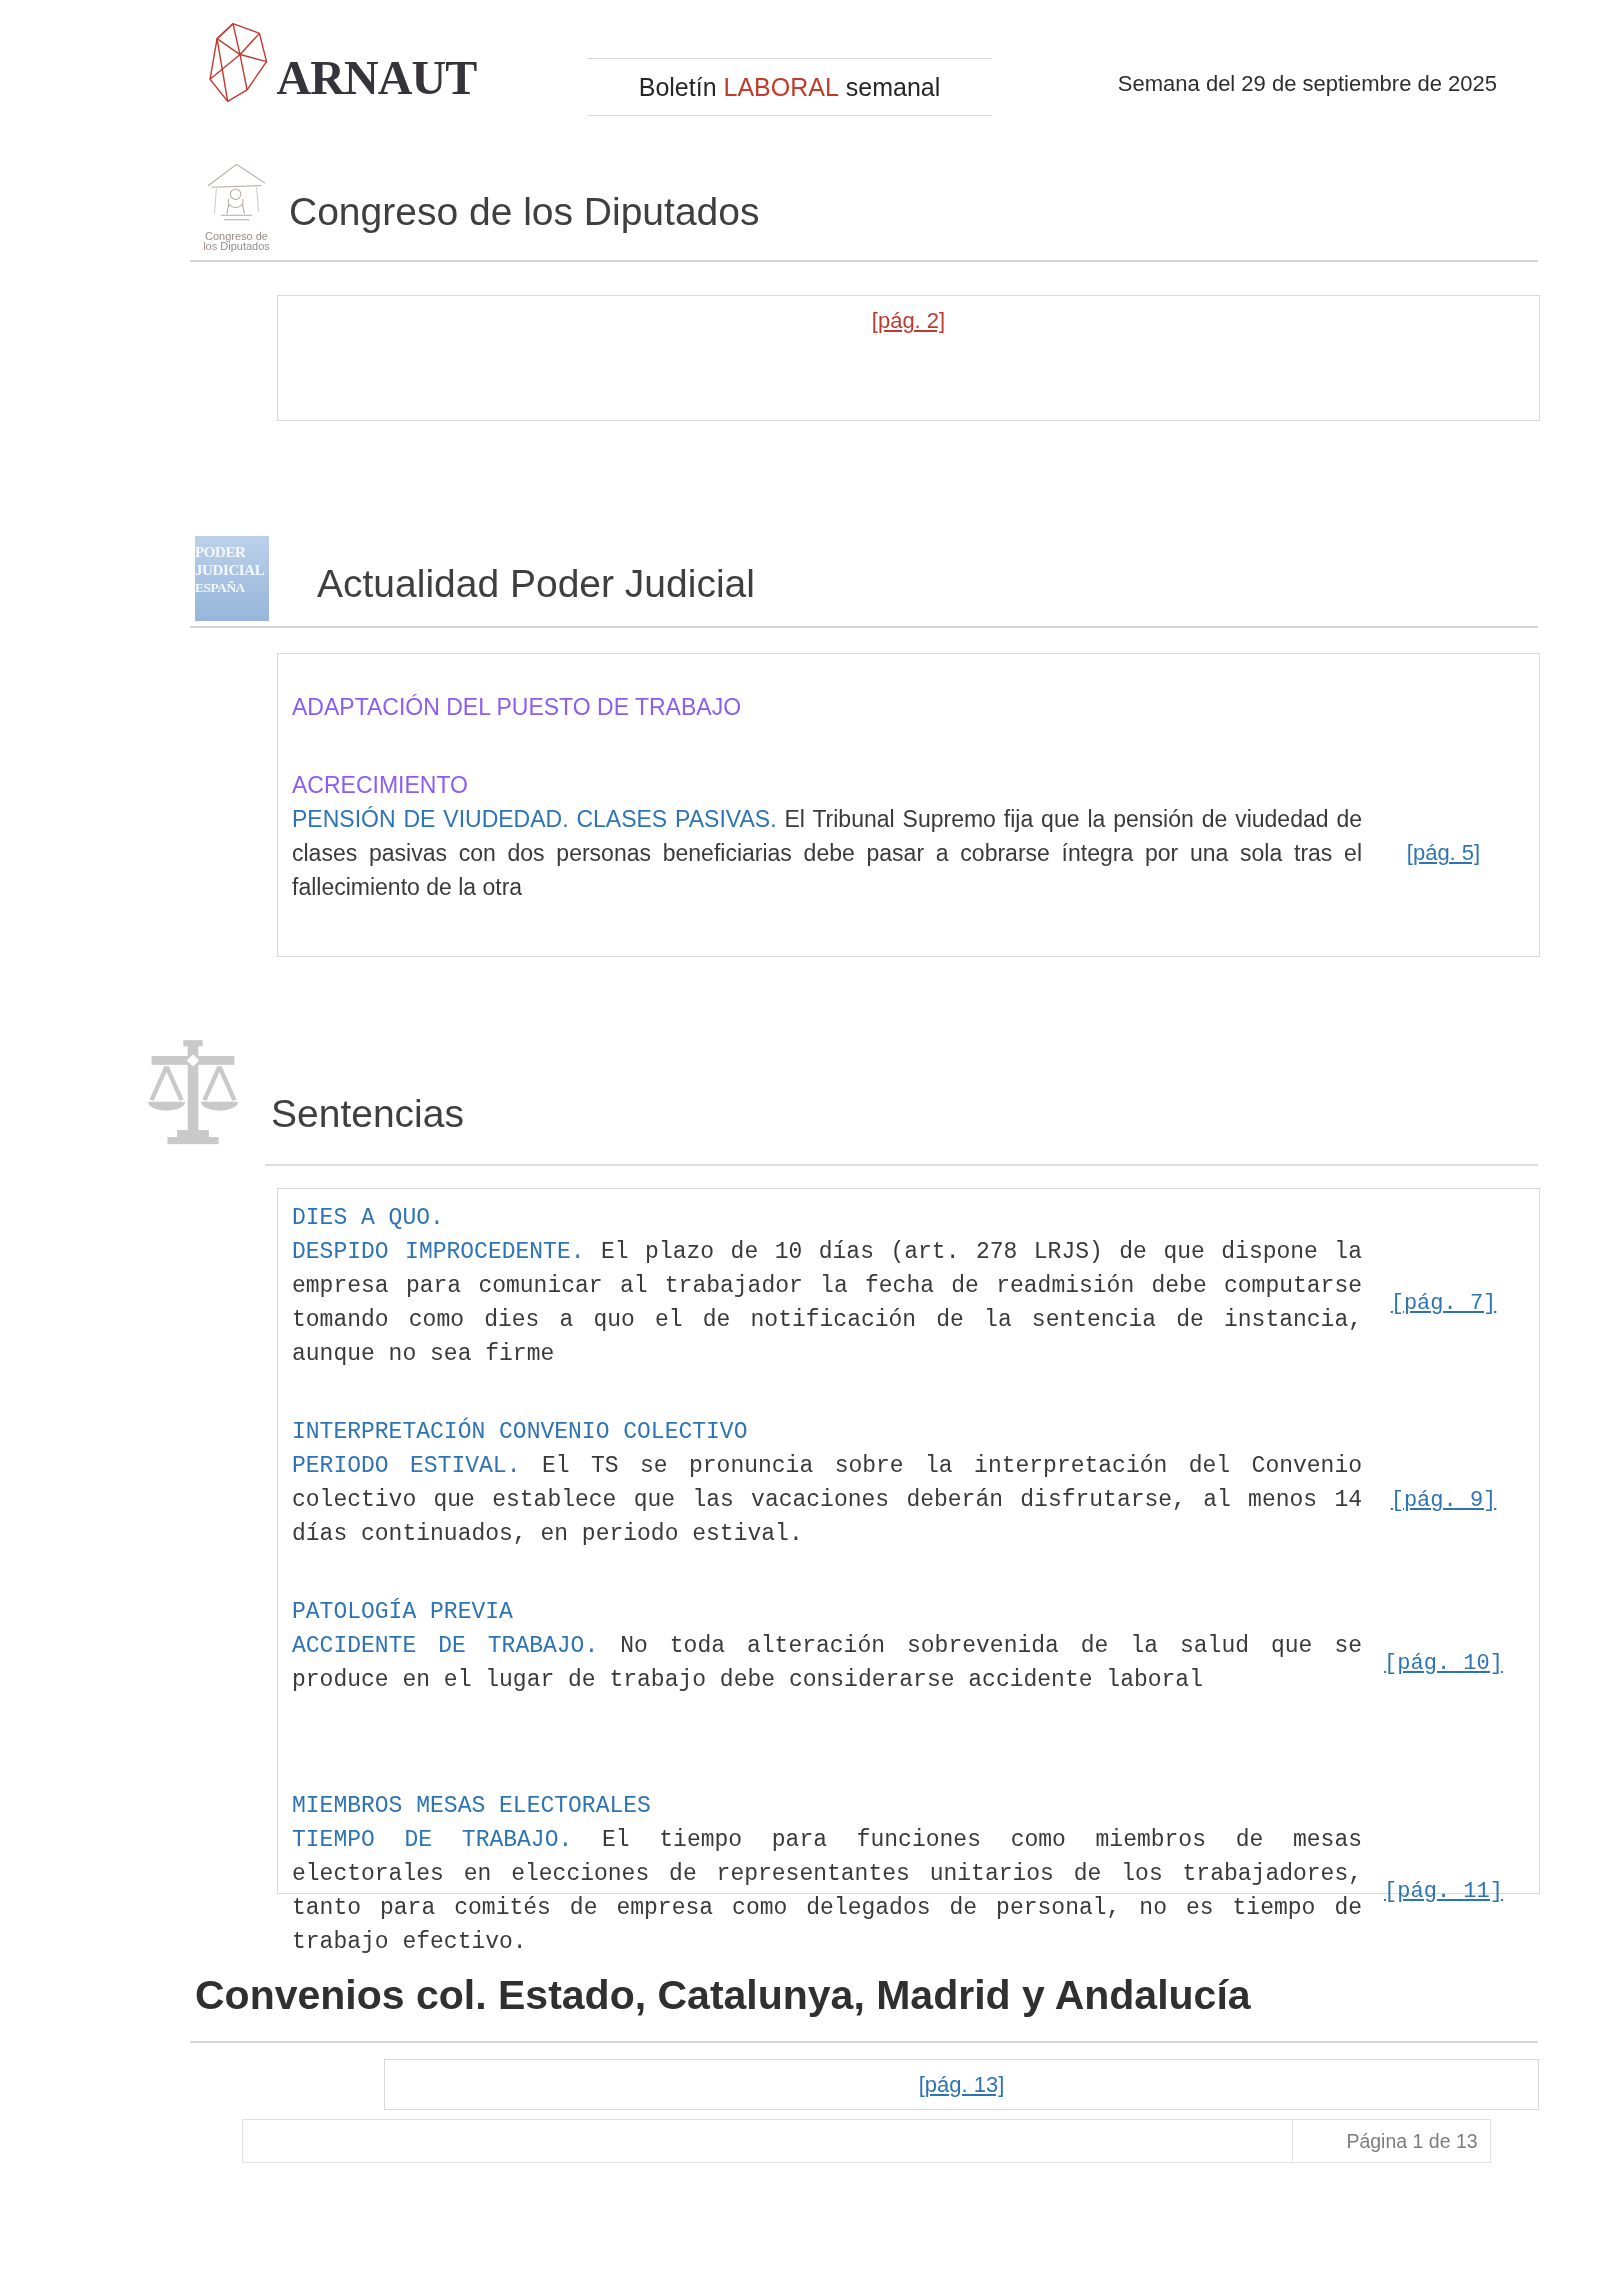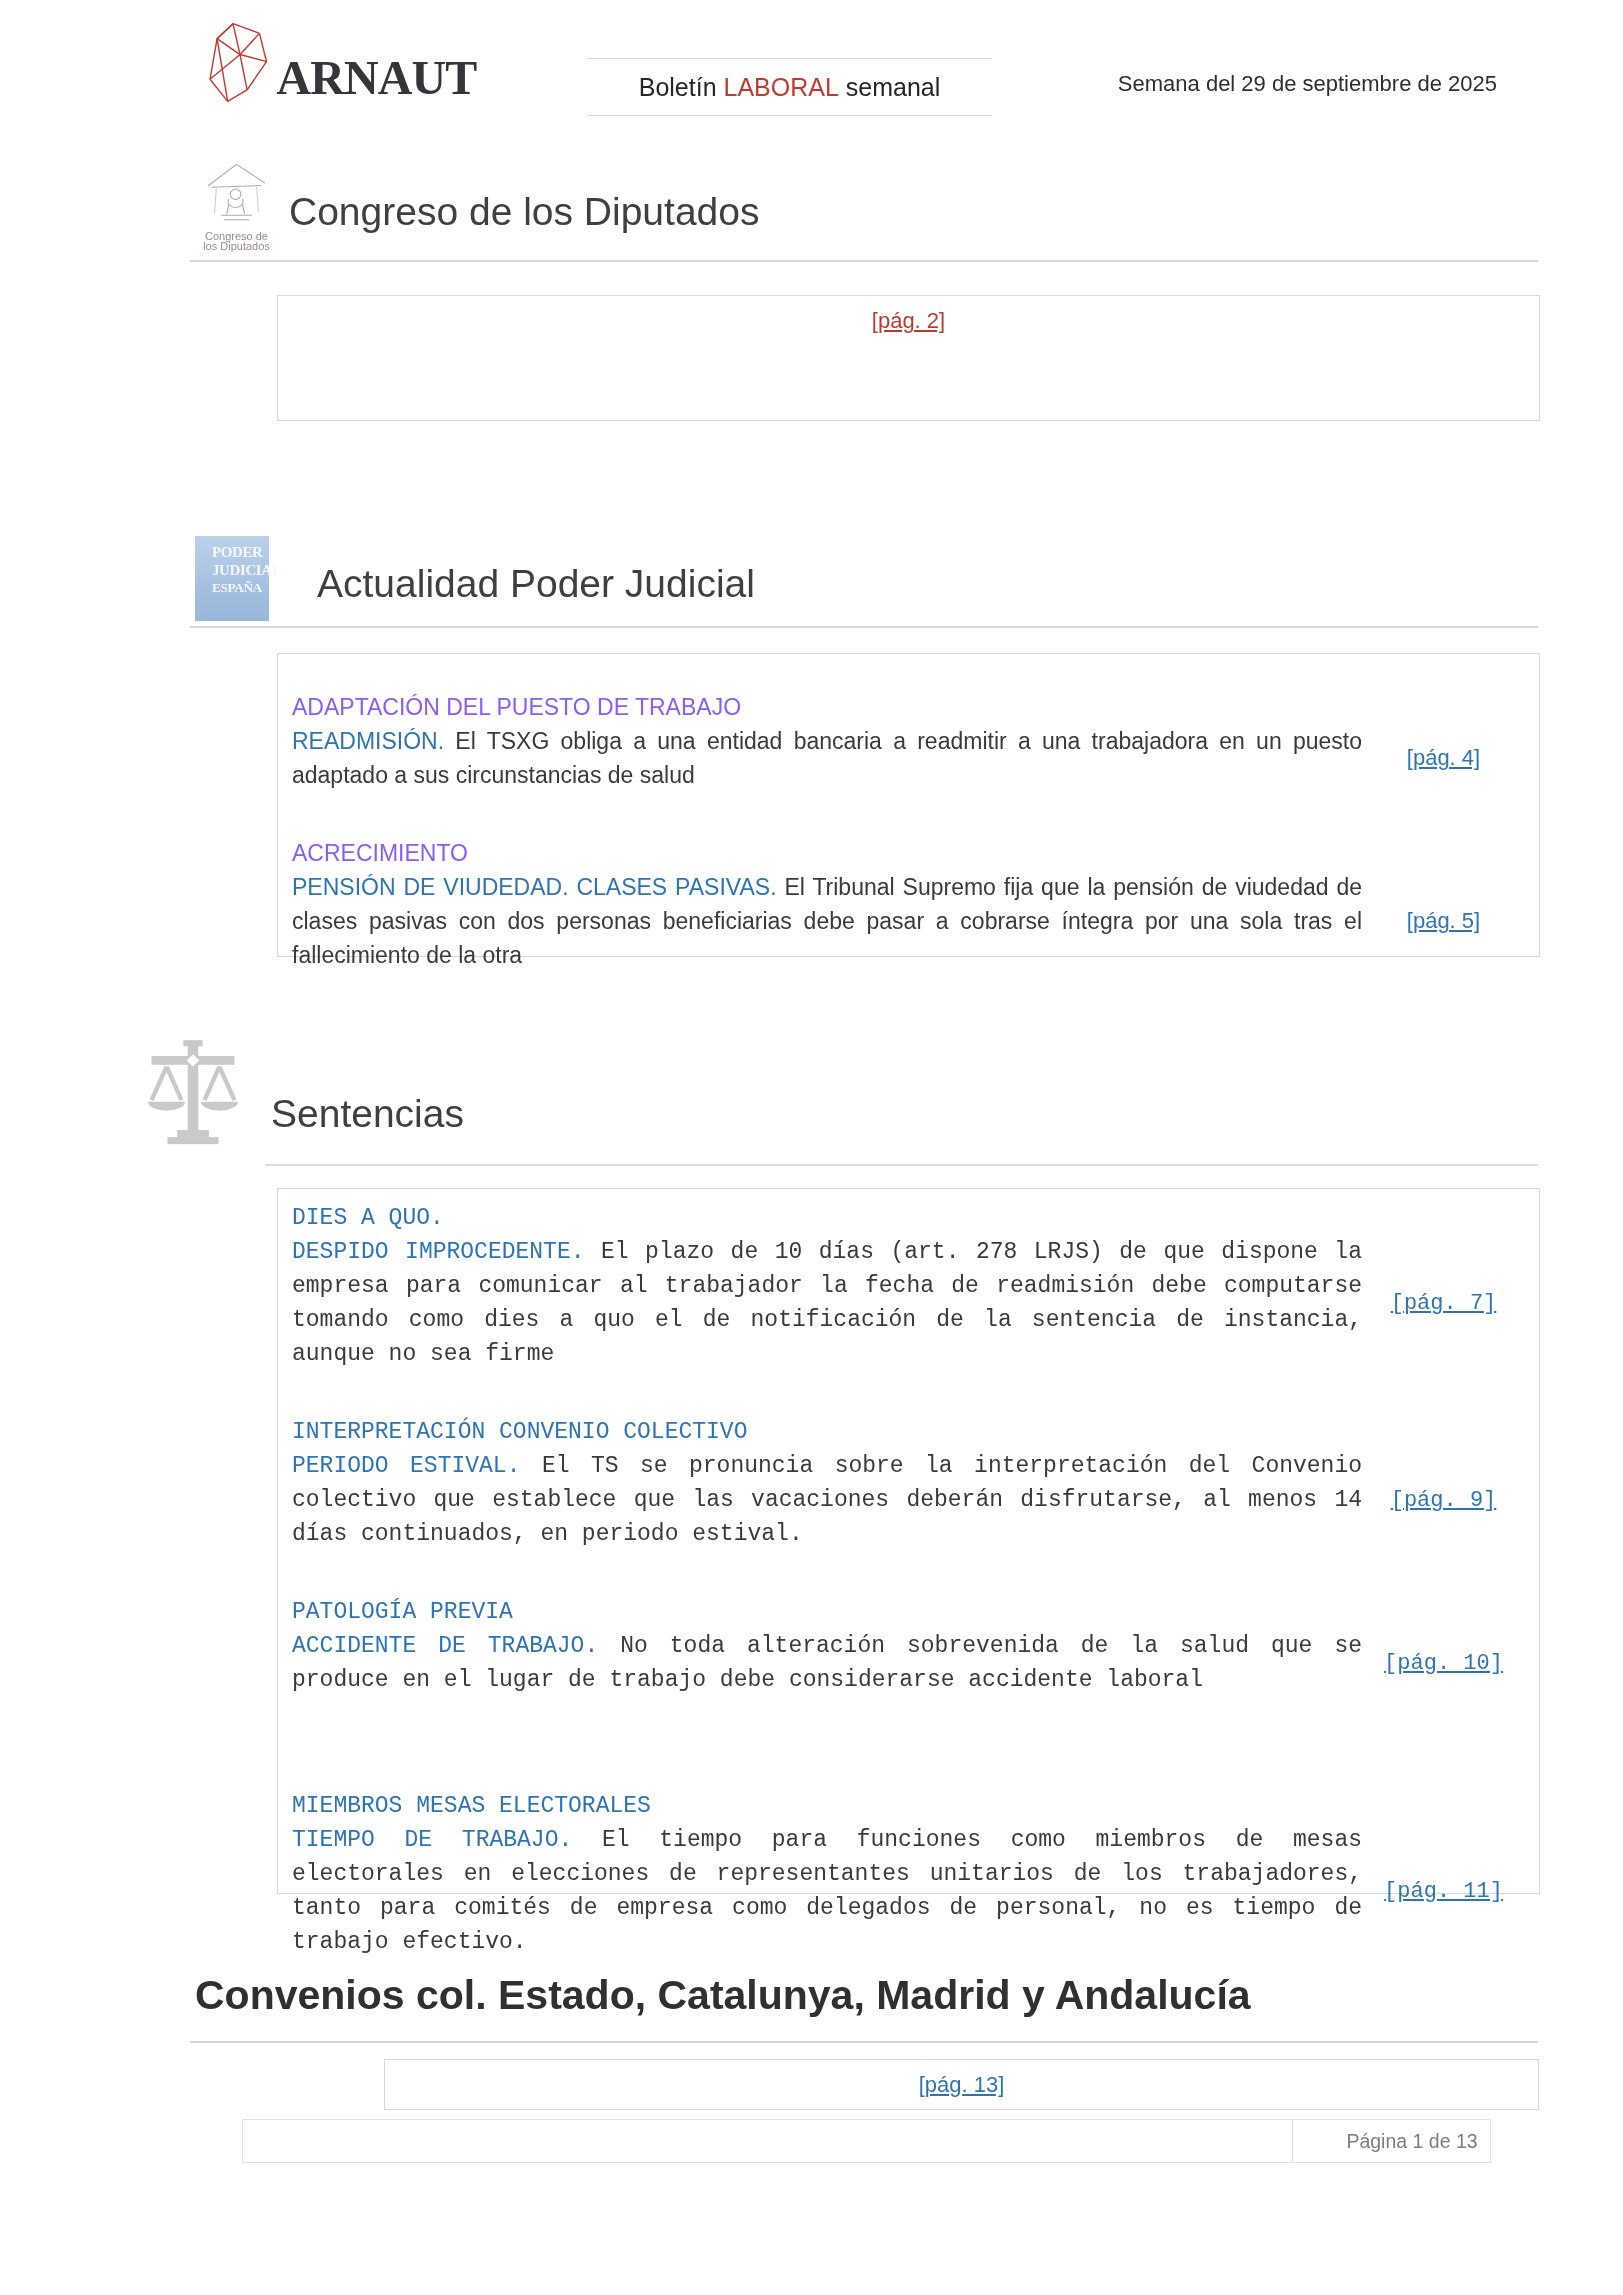--- a/index.html
+++ b/index.html
@@ -23,21 +23,21 @@
   .sec-title { position:absolute; font-size:39px; font-weight:400; color:#3f3f3f; line-height:50px; }
   .sec-rule { position:absolute; height:1.8px; background:#d6d6d6; }
 
   
   .congreso-logo { position:absolute; left:196px; top:159px; width:81px; text-align:center; }
   .congreso-caption { font-size:11px; line-height:10.6px; color:#9a8c86; margin-top:1.8px; }
 
   
   .pj-logo { position:absolute; left:195px; top:536px; width:74px; height:85px;
              background:linear-gradient(180deg,#bdd1ea 0%,#a4c0e0 60%,#96b6da 100%);
-             padding:8px 17px; }
+             padding:8px 0; }
   .pj-logo div { font-family:"Liberation Serif", serif; font-weight:bold; color:#f4f7fb;
                  font-size:15px; line-height:17.7px; letter-spacing:-0.4px; }
   .pj-logo div:last-child { font-size:13.3px; }
 
   
   .scales-icon { position:absolute; left:141px; top:1033px; width:104px; height:113px; }
 
   
   .itembox { position:absolute; left:277px; width:1263px; border:0.9px solid #d9d9d9;
              padding:12.4px 0; background:#fff; }
@@ -134,28 +134,20 @@
     <div>JUDICIAL</div>
     <div>ESPAÑA</div>
   </div>
   <h1 class="sec-title" style="left:317px; top:559px;">Actualidad Poder Judicial</h1>
   <div class="sec-rule" style="left:190px; top:626px; width:1348px;"></div>
 
   <div class="itembox" id="box-poder">
     <div id="poder-items">
         <div class="item">
     <div class="kicker kicker-light">ADAPTACIÓN DEL PUESTO DE TRABAJO</div>
-    <div class="item-row">
-      <p class="item-main">
-        <span class="lead lead-blue">READMISIÓN.</span> <span>El TSXG obliga a una entidad bancaria a readmitir a una trabajadora en un puesto adaptado a sus circunstancias de salud</span>
-      </p>
-      <div class="item-link">
-        <a href="#" class="pagelink link-blue">[pág. 4]</a>
-      </div>
-    </div>
   </div>
         <div class="item">
     <div class="kicker kicker-light">ACRECIMIENTO</div>
     <div class="item-row">
       <p class="item-main">
         <span class="lead lead-blue">PENSIÓN DE VIUDEDAD. CLASES PASIVAS.</span> <span>El Tribunal Supremo fija que la pensión de viudedad de clases pasivas con dos personas beneficiarias debe pasar a cobrarse íntegra por una sola tras el fallecimiento de la otra</span>
       </p>
       <div class="item-link">
         <a href="#" class="pagelink link-blue">[pág. 5]</a>
       </div>

